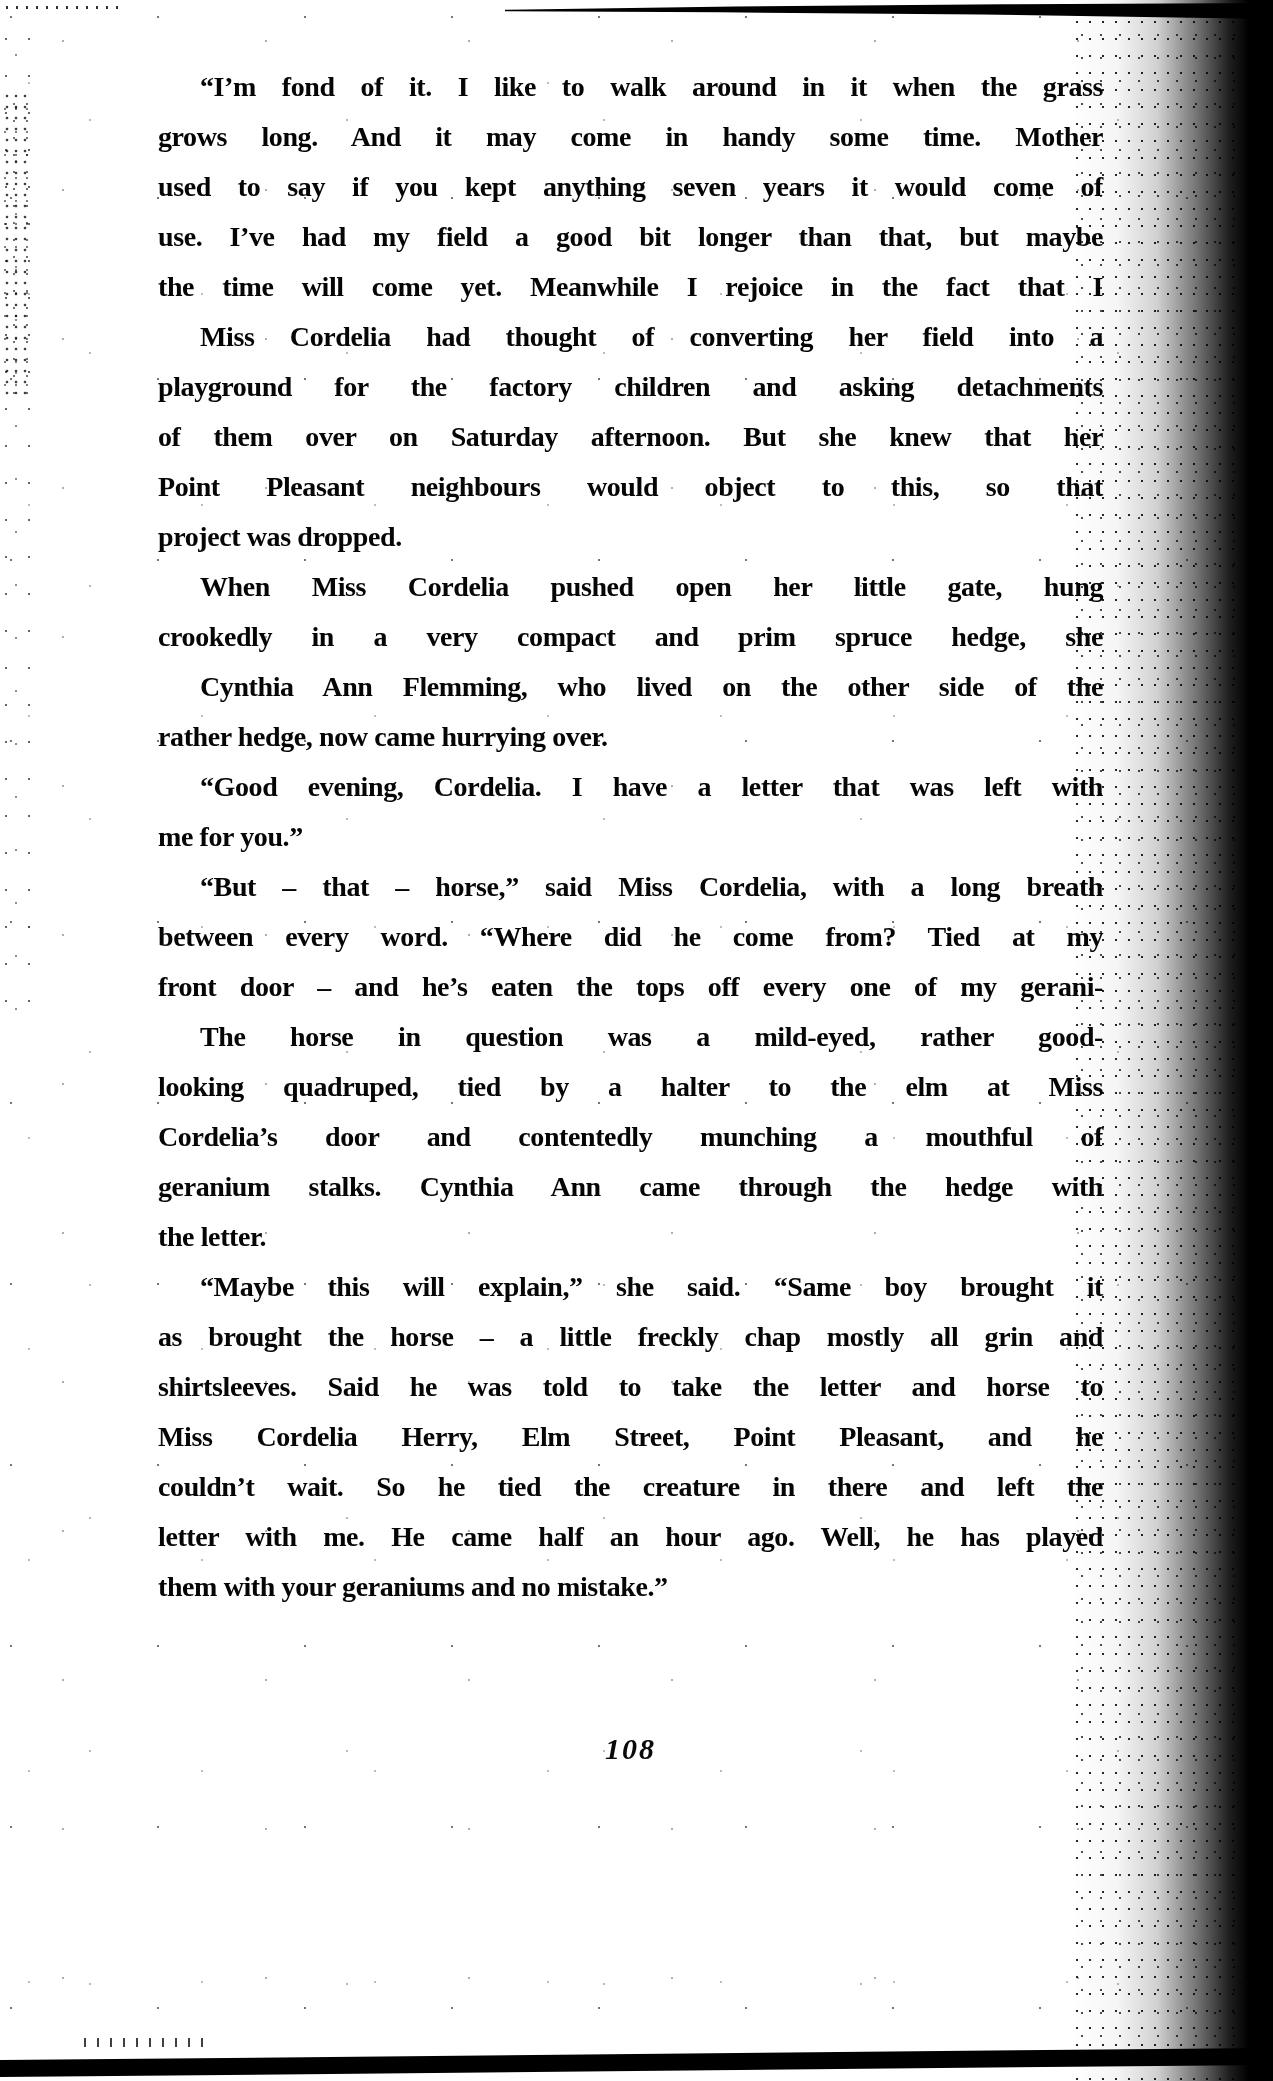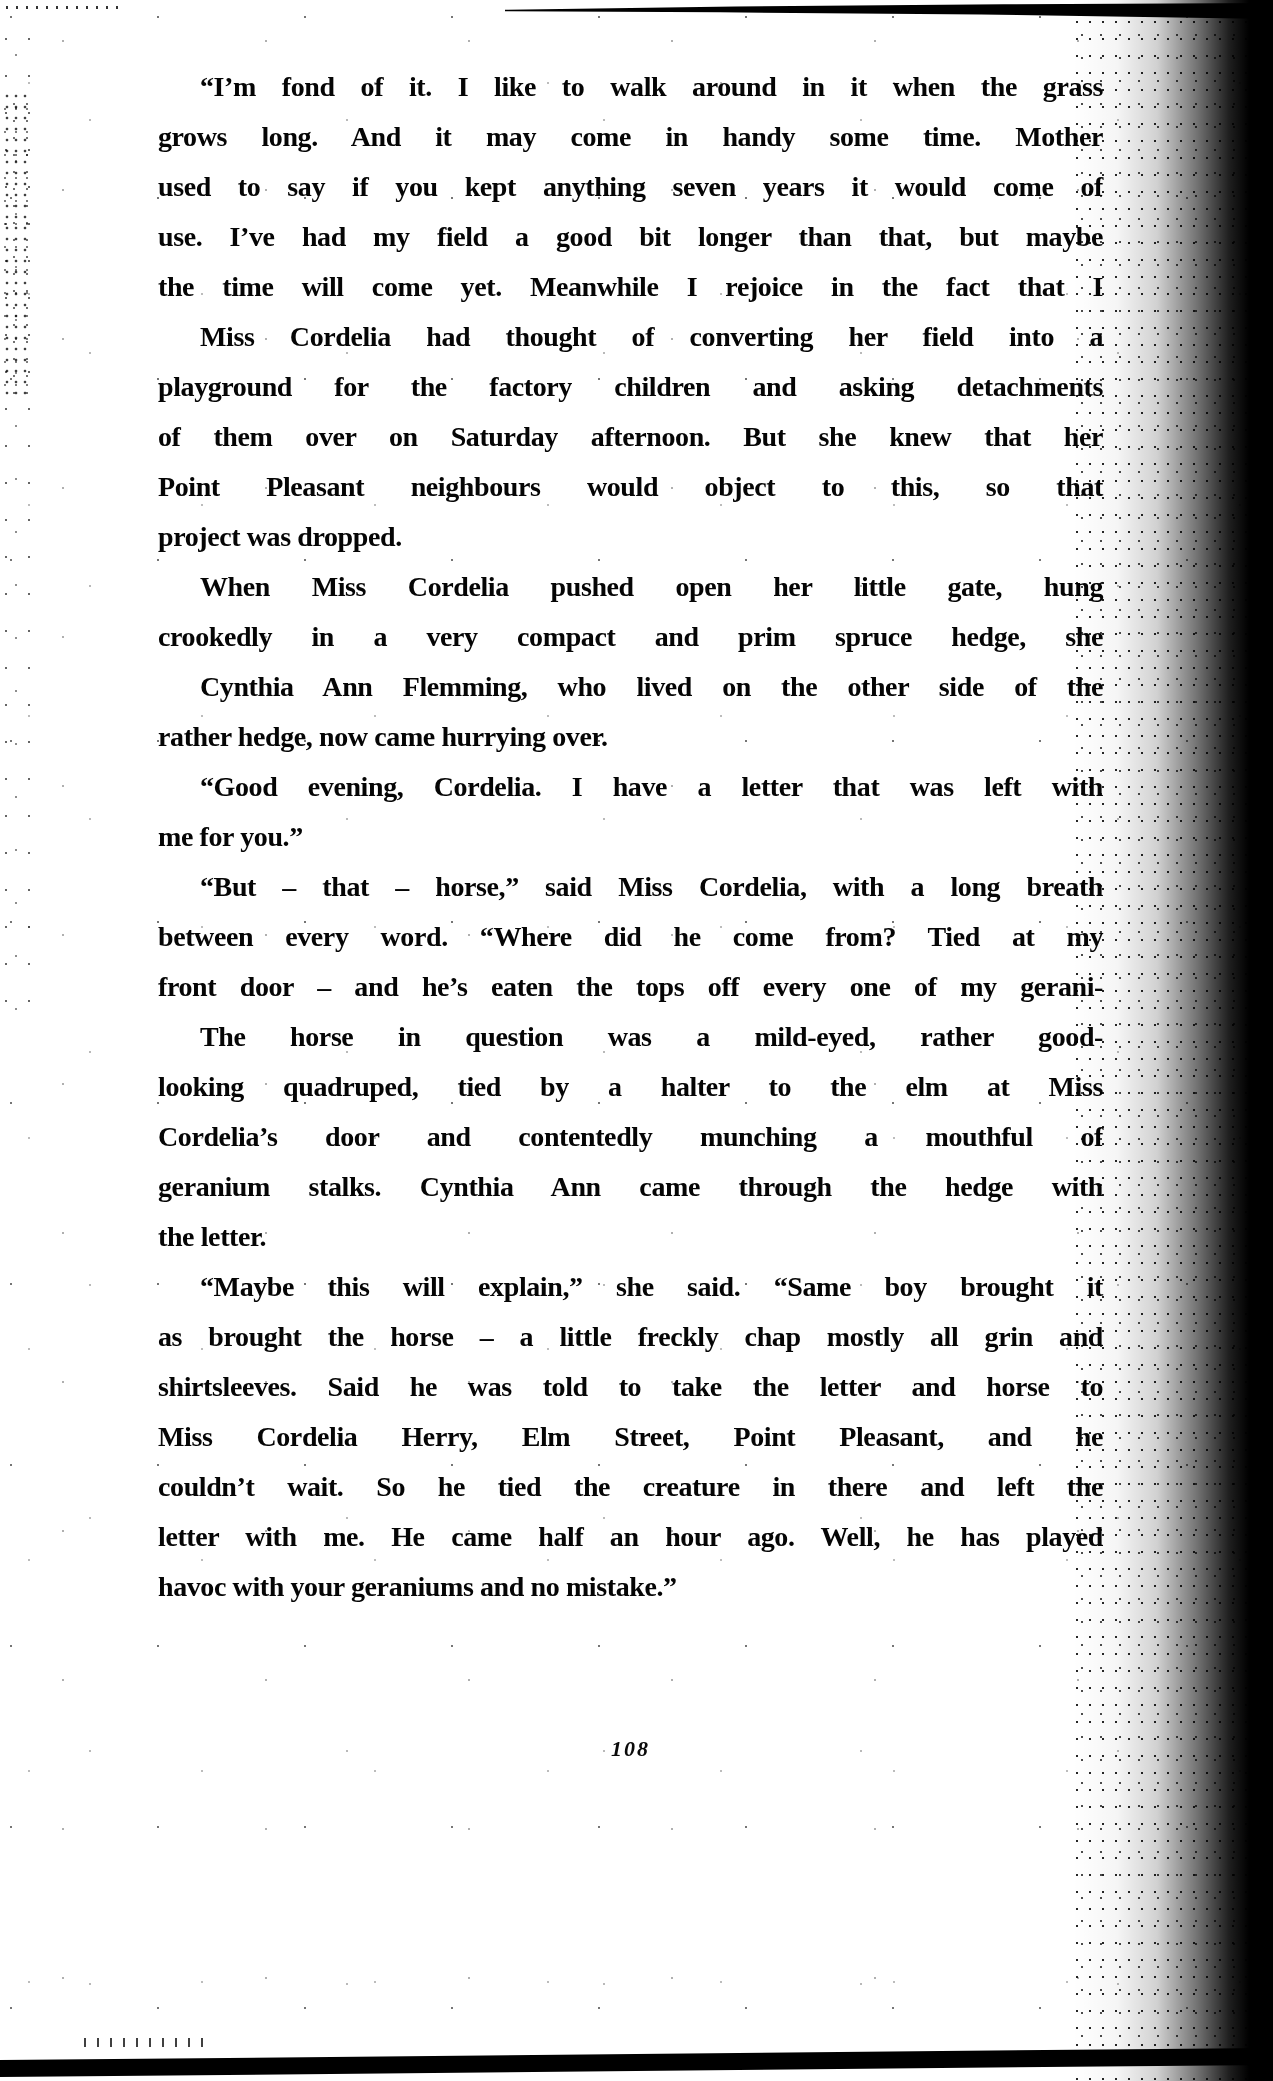--- a/index.html
+++ b/index.html
@@ -34,21 +34,21 @@
     text-align-last: justify;
     white-space: normal;
   }
   .line.indent { text-indent: 42px; }
   .line.last { text-align-last: left; }
   .page-number {
     margin-top: 112px;
     text-align: center;
     font-style: italic;
     font-weight: 600;
-    font-size: 22px;
+    font-size: 30px;
     letter-spacing: 2px;
     color: #0a0a0a;
   }
   
   .scan-shadow-right {
     position: absolute;
     top: 0; right: 0; bottom: 0;
     width: 200px;
     background-image:
       radial-gradient(circle at 4px 5px, rgba(0,0,0,0.85) 0.9px, transparent 1.5px),
@@ -145,21 +145,21 @@
       <div class="line">looking quadruped, tied by a halter to the elm at Miss</div>
       <div class="line">Cordelia’s door and contentedly munching a mouthful of</div>
       <div class="line">geranium stalks. Cynthia Ann came through the hedge with</div>
       <div class="line last">the letter.</div>
       <div class="line indent">“Maybe this will explain,” she said. “Same boy brought it</div>
       <div class="line">as brought the horse – a little freckly chap mostly all grin and</div>
       <div class="line">shirtsleeves. Said he was told to take the letter and horse to</div>
       <div class="line">Miss Cordelia Herry, Elm Street, Point Pleasant, and he</div>
       <div class="line">couldn’t wait. So he tied the creature in there and left the</div>
       <div class="line">letter with me. He came half an hour ago. Well, he has played</div>
-      <div class="line last">havoc with your geraniums and no mistake.”</div>
+      <div class="line last">them with your geraniums and no mistake.”</div>
       <div class="page-number">108</div>
     </div>
 
   <div class="scan-dots-top-left"></div>
   <div class="scan-speckles-left"></div>
   <div class="scan-blob-left"></div>
   <div class="scan-edge-top"></div>
   <div class="scan-shadow-right"></div>
   <div class="scan-ticks-bottom-left"></div>
   <div class="scan-edge-bottom"></div>

